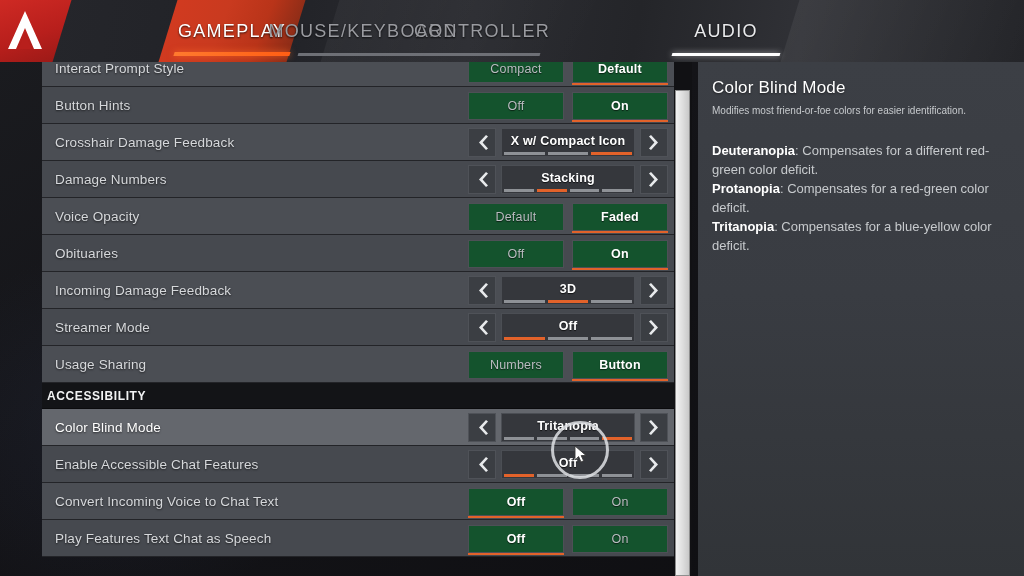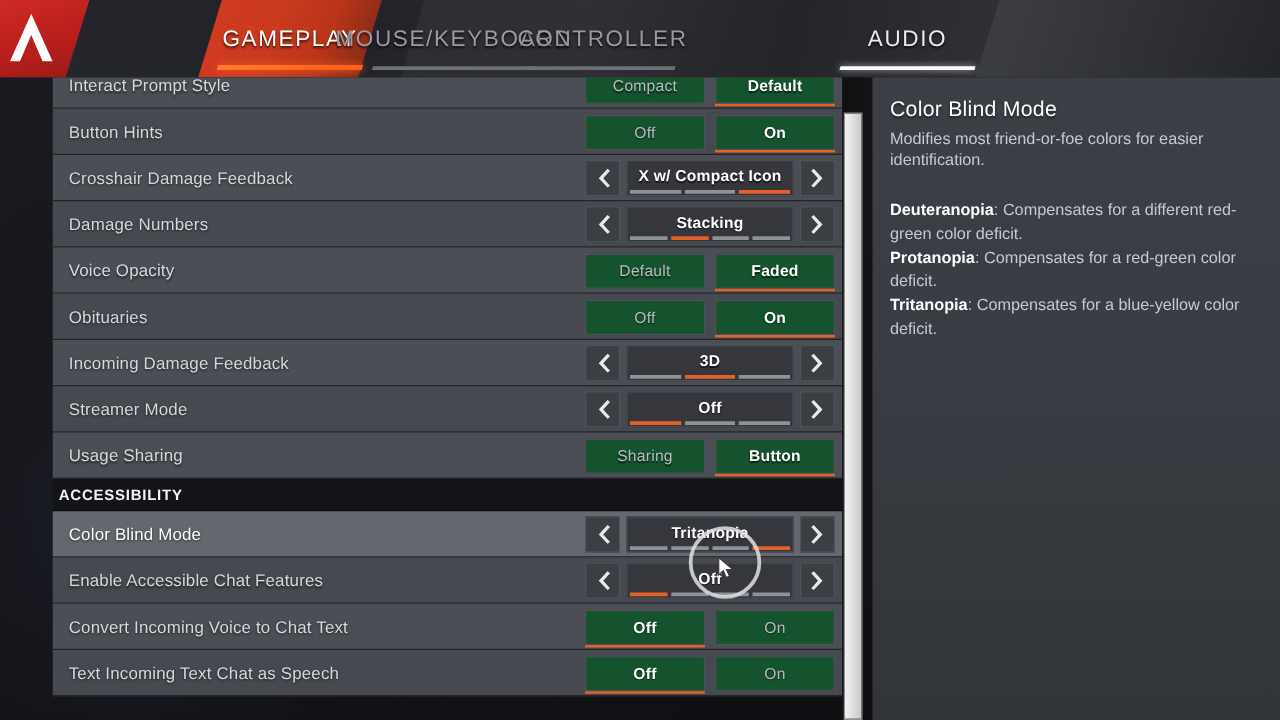--- a/index.html
+++ b/index.html
@@ -237,21 +237,21 @@
     padding: 16px 16px 0 14px;
   }
   .info-title {
     font-size: 17px;
     color: #ffffff;
     letter-spacing: 0.2px;
     margin-bottom: 4px;
     text-shadow: 0 1px 2px rgba(0,0,0,0.5);
   }
   .info-desc {
-    font-size: 13px;
+    font-size: 10px;
     color: #c7cacd;
     line-height: 17px;
     max-width: 280px;
   }
   .info-gap { height: 22px; }
   .info-item {
     font-size: 13px;
     color: #c7cacd;
     line-height: 19px;
     max-width: 300px;
@@ -468,21 +468,21 @@
               </svg>
             </div>
           </div>
         </div>
       </div>
       <div class="srow">
         <span class="slabel">Usage Sharing</span>
         <div class="ctrl">
           <div class="pair">
             <div class="opt">
-              <span class="otext">Sharing</span>
+              <span class="otext">Numbers</span>
             </div>
             <div class="opt on">
               <span class="otext">Button</span>
             </div>
           </div>
         </div>
       </div>
       <div class="section-head">
         <span class="shlabel">ACCESSIBILITY</span>
       </div>
@@ -545,21 +545,21 @@
             <div class="opt on">
               <span class="otext">Off</span>
             </div>
             <div class="opt">
               <span class="otext">On</span>
             </div>
           </div>
         </div>
       </div>
       <div class="srow dim">
-        <span class="slabel">Text Incoming Text Chat as Speech</span>
+        <span class="slabel">Play Features Text Chat as Speech</span>
         <div class="ctrl">
           <div class="pair">
             <div class="opt on">
               <span class="otext">Off</span>
             </div>
             <div class="opt">
               <span class="otext">On</span>
             </div>
           </div>
         </div>

